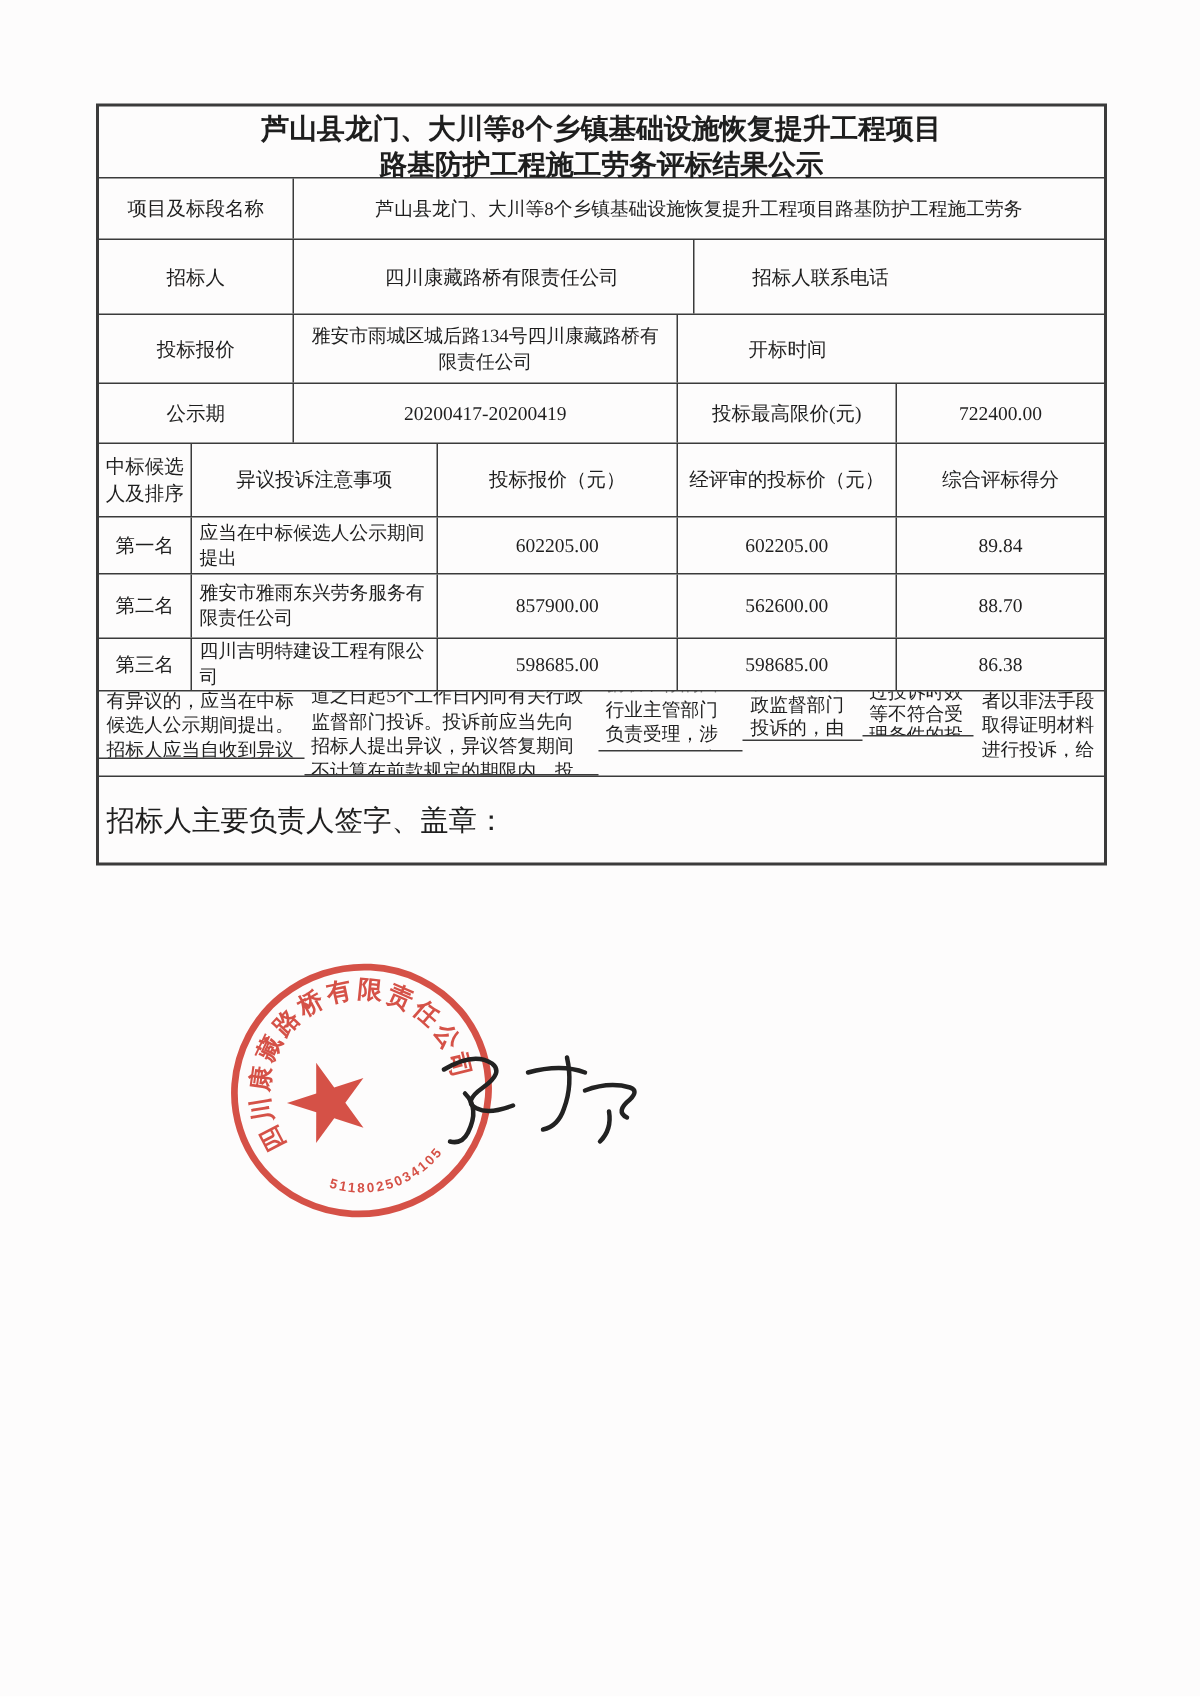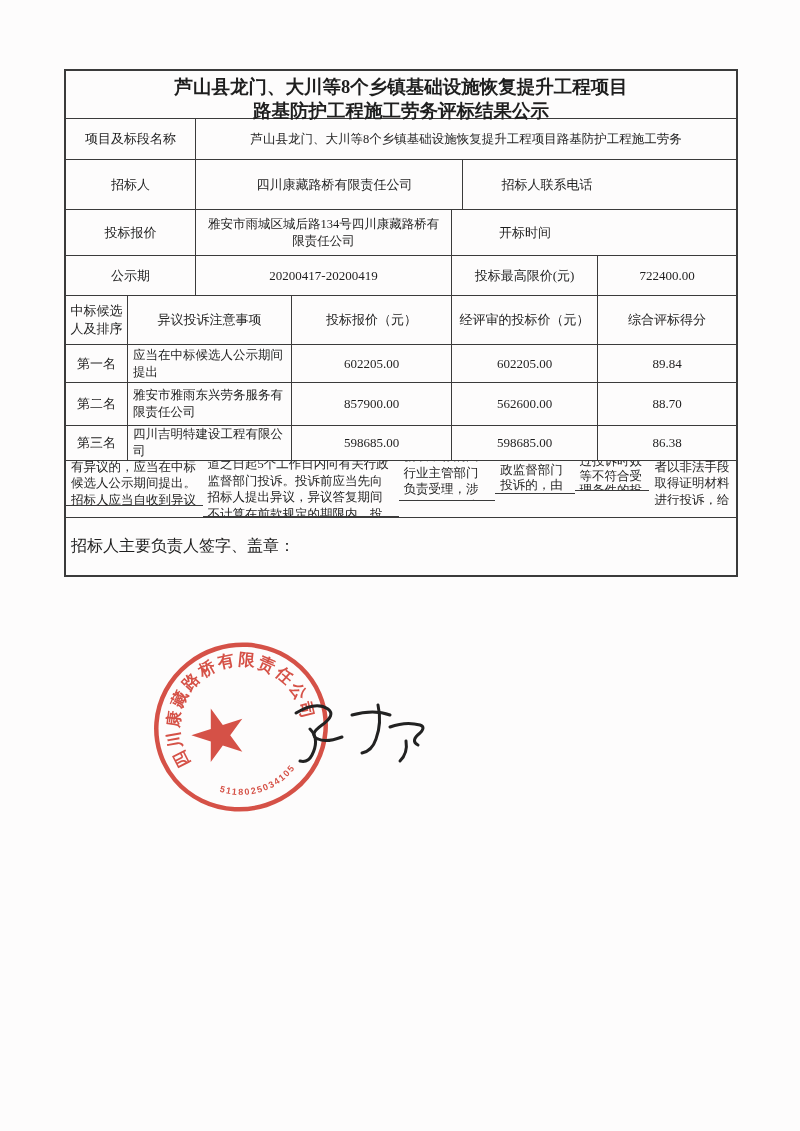--- a/index.html
+++ b/index.html
@@ -43,21 +43,21 @@
   .obj-item {
     border-bottom:1.6px solid #3b3b3b; font-size:12.5px; line-height:1.32;
     padding:2px 5px 1px 5px; display:flex; align-items:center; overflow:hidden;
     text-align:left;
   }
   .obj-item:last-child { border-bottom:none; }
   .oi1{height:45px;} .oi2{height:56px;} .oi3{height:40px;}
   .oi4{height:33px; line-height:1.2;} .oi5{height:30px; line-height:1.18;}
   .oi6{height:44px;}
   .sign-row { height:57px; display:flex; align-items:center;
-    padding-left:5px; font-size:16px; }
+    padding-left:5px; font-size:19px; }
   
   .seal { position:absolute; left:150px; top:640px; width:182px; height:180px;
     opacity:0.88; mix-blend-mode:multiply; pointer-events:none; }
   .signature { position:absolute; left:282px; top:693px; width:170px; height:75px;
     pointer-events:none; }
 </style>
 </head>
 <body>
 
 <div class="page">

